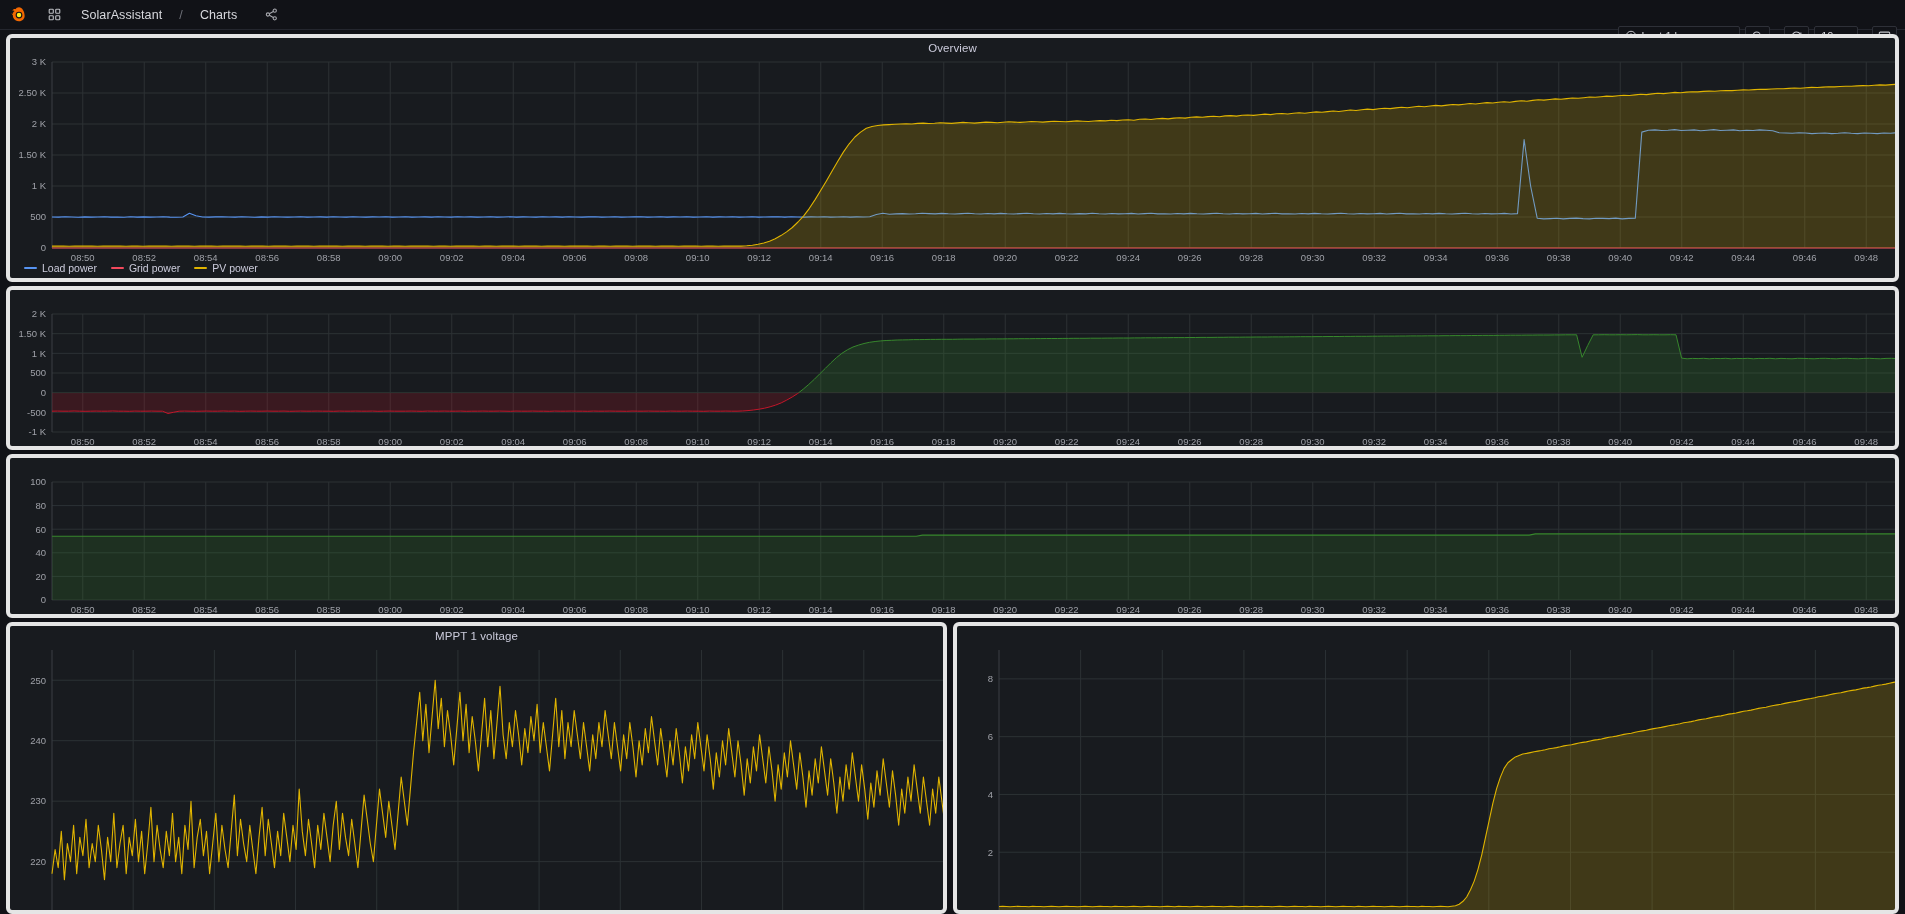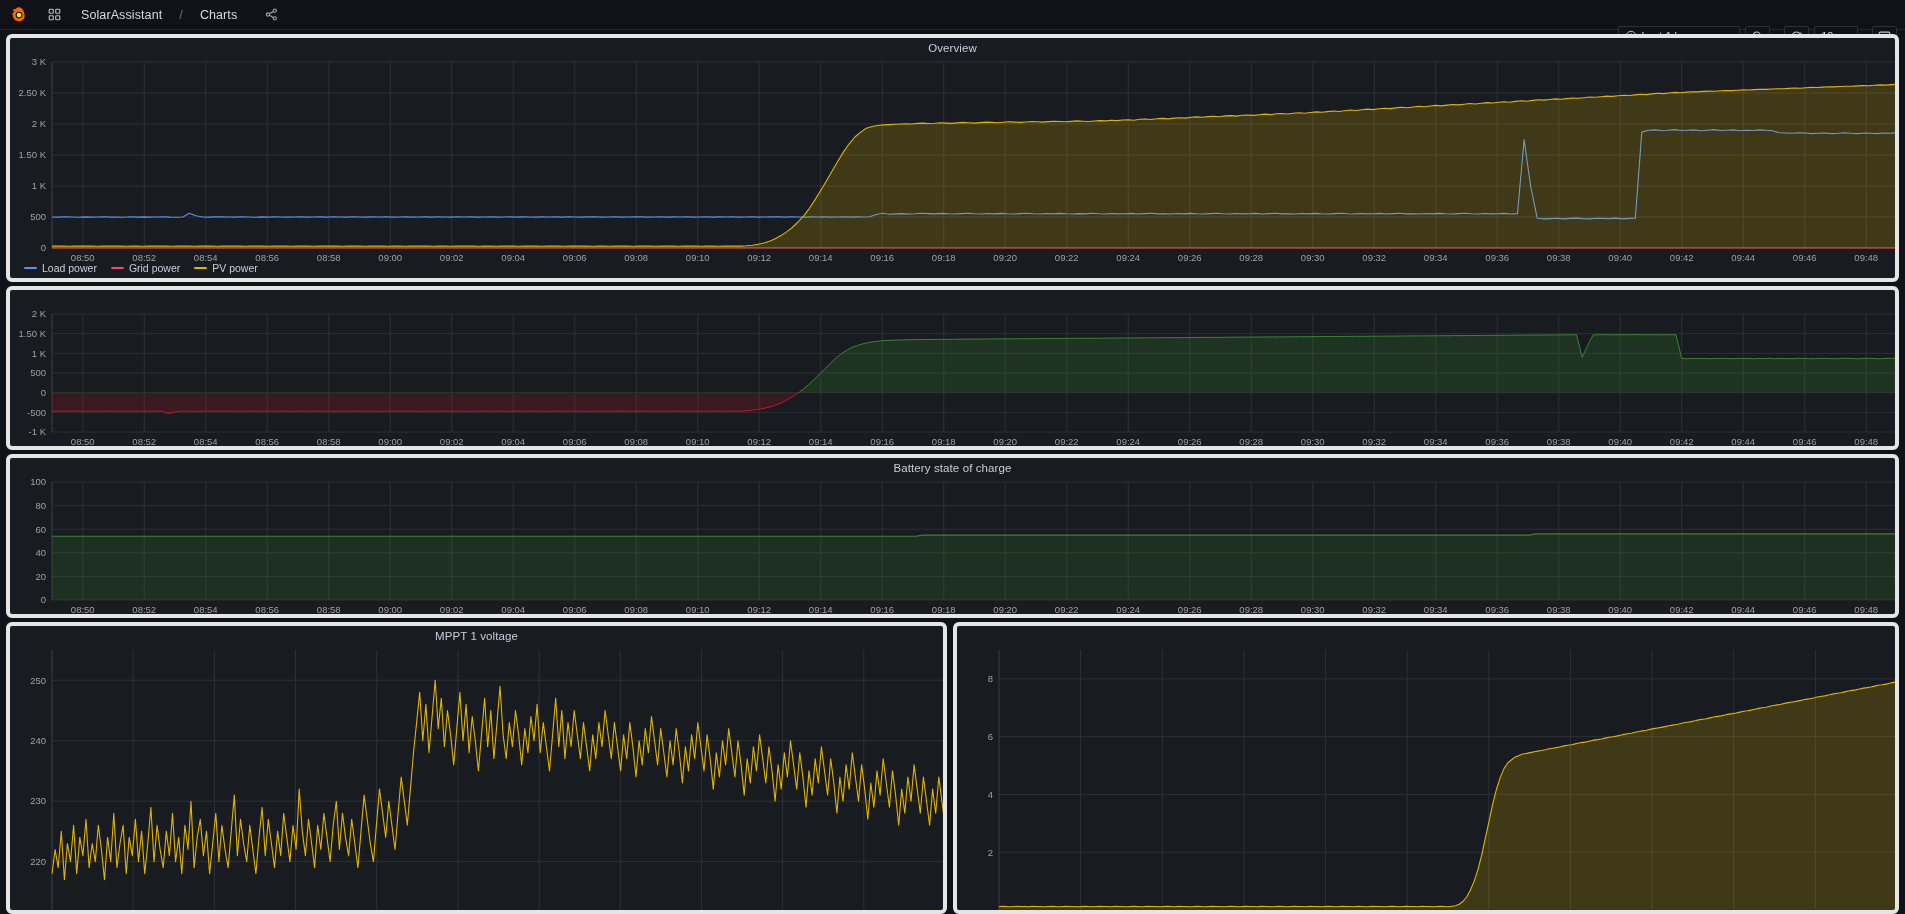--- a/index.html
+++ b/index.html
@@ -355,21 +355,20 @@
           </defs>
           <path d="M42 84.66666666666667 42.0 103.2L47.5 103.1L53.0 103.2L58.6 103.2L64.1 103.0L69.6 103.2L75.1 103.3L80.7 103.2L86.2 103.1L91.7 103.2L97.2 103.2L102.8 103.0L108.3 103.2L113.8 103.2L119.3 103.3L124.9 103.1L130.4 103.2L135.9 103.2L141.4 103.1L147.0 103.2L152.5 103.2L158.0 105.5L163.5 104.3L169.1 103.2L174.6 103.1L180.1 103.2L185.6 103.3L191.1 103.2L196.7 103.1L202.2 103.2L207.7 103.2L213.2 103.0L218.8 103.2L224.3 103.1L229.8 103.3L235.3 103.2L240.9 103.1L246.4 103.2L251.9 103.2L257.4 103.1L263.0 103.2L268.5 103.2L274.0 103.1L279.5 103.3L285.1 103.2L290.6 103.1L296.1 103.2L301.6 103.2L307.1 103.1L312.7 103.2L318.2 103.2L323.7 103.3L329.2 103.1L334.8 103.2L340.3 103.2L345.8 103.1L351.3 103.2L356.9 103.2L362.4 103.1L367.9 103.3L373.4 103.2L379.0 103.1L384.5 103.2L390.0 103.2L395.5 103.2L401.1 103.1L406.6 103.2L412.1 103.3L417.6 103.1L423.2 103.2L428.7 103.2L434.2 103.1L439.7 103.2L445.2 103.2L450.8 103.1L456.3 103.3L461.8 103.2L467.3 103.2L472.9 103.1L478.4 103.2L483.9 103.2L489.4 103.1L495.0 103.2L500.5 103.3L506.0 103.1L511.5 103.2L517.1 103.2L522.6 103.1L528.1 103.2L533.6 103.2L539.2 103.3L544.7 103.1L550.2 103.2L555.7 103.2L561.3 103.1L566.8 103.2L572.3 103.2L577.8 103.3L583.3 103.1L588.9 103.2L594.4 103.2L599.9 103.1L605.4 103.2L611.0 103.2L616.5 103.3L622.0 103.1L627.5 103.2L633.1 103.2L638.6 103.1L644.1 103.2L649.6 103.2L655.2 103.3L660.7 103.1L666.2 103.2L671.7 103.2L677.3 103.1L682.8 103.2L688.3 103.2L693.8 103.3L699.4 103.1L704.9 103.2L710.4 103.2L715.9 103.1L721.4 103.2L727.0 103.2L732.5 103.0L738.0 102.6L743.5 102.0L749.1 101.2L754.6 100.2L760.1 98.8L765.6 97.1L771.2 94.9L776.7 92.1L782.2 89.0L787.7 85.5L793.3 81.1L798.8 76.4L804.3 71.3L809.8 65.8L815.4 60.3L820.9 54.8L826.4 49.7L831.9 45.3L837.4 41.8L843.0 39.0L848.5 37.1L854.0 35.5L859.5 34.3L865.1 33.5L870.6 32.9L876.1 32.5L881.6 32.3L887.2 32.0L892.7 31.9L898.2 31.8L903.7 31.6L909.3 31.6L914.8 31.5L920.3 31.4L925.8 31.4L931.4 31.3L936.9 31.3L942.4 31.3L947.9 31.2L953.5 31.1L959.0 31.1L964.5 31.1L970.0 31.0L975.5 31.0L981.1 30.9L986.6 30.9L992.1 30.9L997.6 30.8L1003.2 30.8L1008.7 30.7L1014.2 30.7L1019.7 30.7L1025.3 30.6L1030.8 30.6L1036.3 30.5L1041.8 30.5L1047.4 30.5L1052.9 30.4L1058.4 30.4L1063.9 30.3L1069.5 30.3L1075.0 30.3L1080.5 30.2L1086.0 30.2L1091.6 30.2L1097.1 30.1L1102.6 30.1L1108.1 30.0L1113.6 30.0L1119.2 30.0L1124.7 29.9L1130.2 29.9L1135.7 29.8L1141.3 29.8L1146.8 29.8L1152.3 29.7L1157.8 29.7L1163.4 29.6L1168.9 29.6L1174.4 29.6L1179.9 29.5L1185.5 29.5L1191.0 29.4L1196.5 29.4L1202.0 29.4L1207.6 29.3L1213.1 29.3L1218.6 29.2L1224.1 29.2L1229.6 29.2L1235.2 29.1L1240.7 29.1L1246.2 29.0L1251.7 29.0L1257.3 29.0L1262.8 28.9L1268.3 28.9L1273.8 28.9L1279.4 28.8L1284.9 28.8L1290.4 28.7L1295.9 28.7L1301.5 28.7L1307.0 28.6L1312.5 28.6L1318.0 28.5L1323.6 28.5L1329.1 28.5L1334.6 28.4L1340.1 28.4L1345.7 28.3L1351.2 28.3L1356.7 28.3L1362.2 28.2L1367.7 28.2L1373.3 28.1L1378.8 28.1L1384.3 28.1L1389.8 28.0L1395.4 28.0L1400.9 27.9L1406.4 27.9L1411.9 27.9L1417.5 27.8L1423.0 27.8L1428.5 27.8L1434.0 27.7L1439.6 27.7L1445.1 27.6L1450.6 27.6L1456.1 27.6L1461.7 27.5L1467.2 27.5L1472.7 27.4L1478.2 27.4L1483.8 27.4L1489.3 27.3L1494.8 27.3L1500.3 27.2L1505.8 27.2L1511.4 27.2L1516.9 27.1L1522.4 27.1L1527.9 27.0L1533.5 27.0L1539.0 27.0L1544.5 26.9L1550.0 26.9L1555.6 26.8L1561.1 26.8L1566.6 26.8L1572.1 49.3L1577.7 37.5L1583.2 26.8L1588.7 26.8L1594.2 26.7L1599.8 26.8L1605.3 26.8L1610.8 26.7L1616.3 26.8L1621.9 26.7L1627.4 26.6L1632.9 26.8L1638.4 26.8L1643.9 26.7L1649.5 26.8L1655.0 26.8L1660.5 26.7L1666.0 26.8L1671.6 50.1L1677.1 50.8L1682.6 50.4L1688.1 50.6L1693.7 50.3L1699.2 50.8L1704.7 50.4L1710.2 50.6L1715.8 50.3L1721.3 50.8L1726.8 50.4L1732.3 50.6L1737.9 50.3L1743.4 50.8L1748.9 50.4L1754.4 50.6L1759.9 50.3L1765.5 50.8L1771.0 50.4L1776.5 50.6L1782.0 50.8L1787.6 50.3L1793.1 50.4L1798.6 50.6L1804.1 50.8L1809.7 50.4L1815.2 50.3L1820.7 50.6L1826.2 50.8L1831.8 50.4L1837.3 50.3L1842.8 50.6L1848.3 50.8L1853.9 50.4L1859.4 50.3L1864.9 50.6L1870.4 50.8L1876.0 50.4L1881.5 50.3L1887.0 50.6 L1887 84.66666666666667 Z" fill="#37872d" fill-opacity="0.22" clip-path="url(#cp-pos-plot-battery-power)"></path>
           <path d="M42 84.66666666666667 42.0 103.2L47.5 103.1L53.0 103.2L58.6 103.2L64.1 103.0L69.6 103.2L75.1 103.3L80.7 103.2L86.2 103.1L91.7 103.2L97.2 103.2L102.8 103.0L108.3 103.2L113.8 103.2L119.3 103.3L124.9 103.1L130.4 103.2L135.9 103.2L141.4 103.1L147.0 103.2L152.5 103.2L158.0 105.5L163.5 104.3L169.1 103.2L174.6 103.1L180.1 103.2L185.6 103.3L191.1 103.2L196.7 103.1L202.2 103.2L207.7 103.2L213.2 103.0L218.8 103.2L224.3 103.1L229.8 103.3L235.3 103.2L240.9 103.1L246.4 103.2L251.9 103.2L257.4 103.1L263.0 103.2L268.5 103.2L274.0 103.1L279.5 103.3L285.1 103.2L290.6 103.1L296.1 103.2L301.6 103.2L307.1 103.1L312.7 103.2L318.2 103.2L323.7 103.3L329.2 103.1L334.8 103.2L340.3 103.2L345.8 103.1L351.3 103.2L356.9 103.2L362.4 103.1L367.9 103.3L373.4 103.2L379.0 103.1L384.5 103.2L390.0 103.2L395.5 103.2L401.1 103.1L406.6 103.2L412.1 103.3L417.6 103.1L423.2 103.2L428.7 103.2L434.2 103.1L439.7 103.2L445.2 103.2L450.8 103.1L456.3 103.3L461.8 103.2L467.3 103.2L472.9 103.1L478.4 103.2L483.9 103.2L489.4 103.1L495.0 103.2L500.5 103.3L506.0 103.1L511.5 103.2L517.1 103.2L522.6 103.1L528.1 103.2L533.6 103.2L539.2 103.3L544.7 103.1L550.2 103.2L555.7 103.2L561.3 103.1L566.8 103.2L572.3 103.2L577.8 103.3L583.3 103.1L588.9 103.2L594.4 103.2L599.9 103.1L605.4 103.2L611.0 103.2L616.5 103.3L622.0 103.1L627.5 103.2L633.1 103.2L638.6 103.1L644.1 103.2L649.6 103.2L655.2 103.3L660.7 103.1L666.2 103.2L671.7 103.2L677.3 103.1L682.8 103.2L688.3 103.2L693.8 103.3L699.4 103.1L704.9 103.2L710.4 103.2L715.9 103.1L721.4 103.2L727.0 103.2L732.5 103.0L738.0 102.6L743.5 102.0L749.1 101.2L754.6 100.2L760.1 98.8L765.6 97.1L771.2 94.9L776.7 92.1L782.2 89.0L787.7 85.5L793.3 81.1L798.8 76.4L804.3 71.3L809.8 65.8L815.4 60.3L820.9 54.8L826.4 49.7L831.9 45.3L837.4 41.8L843.0 39.0L848.5 37.1L854.0 35.5L859.5 34.3L865.1 33.5L870.6 32.9L876.1 32.5L881.6 32.3L887.2 32.0L892.7 31.9L898.2 31.8L903.7 31.6L909.3 31.6L914.8 31.5L920.3 31.4L925.8 31.4L931.4 31.3L936.9 31.3L942.4 31.3L947.9 31.2L953.5 31.1L959.0 31.1L964.5 31.1L970.0 31.0L975.5 31.0L981.1 30.9L986.6 30.9L992.1 30.9L997.6 30.8L1003.2 30.8L1008.7 30.7L1014.2 30.7L1019.7 30.7L1025.3 30.6L1030.8 30.6L1036.3 30.5L1041.8 30.5L1047.4 30.5L1052.9 30.4L1058.4 30.4L1063.9 30.3L1069.5 30.3L1075.0 30.3L1080.5 30.2L1086.0 30.2L1091.6 30.2L1097.1 30.1L1102.6 30.1L1108.1 30.0L1113.6 30.0L1119.2 30.0L1124.7 29.9L1130.2 29.9L1135.7 29.8L1141.3 29.8L1146.8 29.8L1152.3 29.7L1157.8 29.7L1163.4 29.6L1168.9 29.6L1174.4 29.6L1179.9 29.5L1185.5 29.5L1191.0 29.4L1196.5 29.4L1202.0 29.4L1207.6 29.3L1213.1 29.3L1218.6 29.2L1224.1 29.2L1229.6 29.2L1235.2 29.1L1240.7 29.1L1246.2 29.0L1251.7 29.0L1257.3 29.0L1262.8 28.9L1268.3 28.9L1273.8 28.9L1279.4 28.8L1284.9 28.8L1290.4 28.7L1295.9 28.7L1301.5 28.7L1307.0 28.6L1312.5 28.6L1318.0 28.5L1323.6 28.5L1329.1 28.5L1334.6 28.4L1340.1 28.4L1345.7 28.3L1351.2 28.3L1356.7 28.3L1362.2 28.2L1367.7 28.2L1373.3 28.1L1378.8 28.1L1384.3 28.1L1389.8 28.0L1395.4 28.0L1400.9 27.9L1406.4 27.9L1411.9 27.9L1417.5 27.8L1423.0 27.8L1428.5 27.8L1434.0 27.7L1439.6 27.7L1445.1 27.6L1450.6 27.6L1456.1 27.6L1461.7 27.5L1467.2 27.5L1472.7 27.4L1478.2 27.4L1483.8 27.4L1489.3 27.3L1494.8 27.3L1500.3 27.2L1505.8 27.2L1511.4 27.2L1516.9 27.1L1522.4 27.1L1527.9 27.0L1533.5 27.0L1539.0 27.0L1544.5 26.9L1550.0 26.9L1555.6 26.8L1561.1 26.8L1566.6 26.8L1572.1 49.3L1577.7 37.5L1583.2 26.8L1588.7 26.8L1594.2 26.7L1599.8 26.8L1605.3 26.8L1610.8 26.7L1616.3 26.8L1621.9 26.7L1627.4 26.6L1632.9 26.8L1638.4 26.8L1643.9 26.7L1649.5 26.8L1655.0 26.8L1660.5 26.7L1666.0 26.8L1671.6 50.1L1677.1 50.8L1682.6 50.4L1688.1 50.6L1693.7 50.3L1699.2 50.8L1704.7 50.4L1710.2 50.6L1715.8 50.3L1721.3 50.8L1726.8 50.4L1732.3 50.6L1737.9 50.3L1743.4 50.8L1748.9 50.4L1754.4 50.6L1759.9 50.3L1765.5 50.8L1771.0 50.4L1776.5 50.6L1782.0 50.8L1787.6 50.3L1793.1 50.4L1798.6 50.6L1804.1 50.8L1809.7 50.4L1815.2 50.3L1820.7 50.6L1826.2 50.8L1831.8 50.4L1837.3 50.3L1842.8 50.6L1848.3 50.8L1853.9 50.4L1859.4 50.3L1864.9 50.6L1870.4 50.8L1876.0 50.4L1881.5 50.3L1887.0 50.6 L1887 84.66666666666667 Z" fill="#c4162a" fill-opacity="0.20" clip-path="url(#cp-neg-plot-battery-power)"></path>
           <path d="M42.0 103.2L47.5 103.1L53.0 103.2L58.6 103.2L64.1 103.0L69.6 103.2L75.1 103.3L80.7 103.2L86.2 103.1L91.7 103.2L97.2 103.2L102.8 103.0L108.3 103.2L113.8 103.2L119.3 103.3L124.9 103.1L130.4 103.2L135.9 103.2L141.4 103.1L147.0 103.2L152.5 103.2L158.0 105.5L163.5 104.3L169.1 103.2L174.6 103.1L180.1 103.2L185.6 103.3L191.1 103.2L196.7 103.1L202.2 103.2L207.7 103.2L213.2 103.0L218.8 103.2L224.3 103.1L229.8 103.3L235.3 103.2L240.9 103.1L246.4 103.2L251.9 103.2L257.4 103.1L263.0 103.2L268.5 103.2L274.0 103.1L279.5 103.3L285.1 103.2L290.6 103.1L296.1 103.2L301.6 103.2L307.1 103.1L312.7 103.2L318.2 103.2L323.7 103.3L329.2 103.1L334.8 103.2L340.3 103.2L345.8 103.1L351.3 103.2L356.9 103.2L362.4 103.1L367.9 103.3L373.4 103.2L379.0 103.1L384.5 103.2L390.0 103.2L395.5 103.2L401.1 103.1L406.6 103.2L412.1 103.3L417.6 103.1L423.2 103.2L428.7 103.2L434.2 103.1L439.7 103.2L445.2 103.2L450.8 103.1L456.3 103.3L461.8 103.2L467.3 103.2L472.9 103.1L478.4 103.2L483.9 103.2L489.4 103.1L495.0 103.2L500.5 103.3L506.0 103.1L511.5 103.2L517.1 103.2L522.6 103.1L528.1 103.2L533.6 103.2L539.2 103.3L544.7 103.1L550.2 103.2L555.7 103.2L561.3 103.1L566.8 103.2L572.3 103.2L577.8 103.3L583.3 103.1L588.9 103.2L594.4 103.2L599.9 103.1L605.4 103.2L611.0 103.2L616.5 103.3L622.0 103.1L627.5 103.2L633.1 103.2L638.6 103.1L644.1 103.2L649.6 103.2L655.2 103.3L660.7 103.1L666.2 103.2L671.7 103.2L677.3 103.1L682.8 103.2L688.3 103.2L693.8 103.3L699.4 103.1L704.9 103.2L710.4 103.2L715.9 103.1L721.4 103.2L727.0 103.2L732.5 103.0L738.0 102.6L743.5 102.0L749.1 101.2L754.6 100.2L760.1 98.8L765.6 97.1L771.2 94.9L776.7 92.1L782.2 89.0L787.7 85.5L793.3 81.1L798.8 76.4L804.3 71.3L809.8 65.8L815.4 60.3L820.9 54.8L826.4 49.7L831.9 45.3L837.4 41.8L843.0 39.0L848.5 37.1L854.0 35.5L859.5 34.3L865.1 33.5L870.6 32.9L876.1 32.5L881.6 32.3L887.2 32.0L892.7 31.9L898.2 31.8L903.7 31.6L909.3 31.6L914.8 31.5L920.3 31.4L925.8 31.4L931.4 31.3L936.9 31.3L942.4 31.3L947.9 31.2L953.5 31.1L959.0 31.1L964.5 31.1L970.0 31.0L975.5 31.0L981.1 30.9L986.6 30.9L992.1 30.9L997.6 30.8L1003.2 30.8L1008.7 30.7L1014.2 30.7L1019.7 30.7L1025.3 30.6L1030.8 30.6L1036.3 30.5L1041.8 30.5L1047.4 30.5L1052.9 30.4L1058.4 30.4L1063.9 30.3L1069.5 30.3L1075.0 30.3L1080.5 30.2L1086.0 30.2L1091.6 30.2L1097.1 30.1L1102.6 30.1L1108.1 30.0L1113.6 30.0L1119.2 30.0L1124.7 29.9L1130.2 29.9L1135.7 29.8L1141.3 29.8L1146.8 29.8L1152.3 29.7L1157.8 29.7L1163.4 29.6L1168.9 29.6L1174.4 29.6L1179.9 29.5L1185.5 29.5L1191.0 29.4L1196.5 29.4L1202.0 29.4L1207.6 29.3L1213.1 29.3L1218.6 29.2L1224.1 29.2L1229.6 29.2L1235.2 29.1L1240.7 29.1L1246.2 29.0L1251.7 29.0L1257.3 29.0L1262.8 28.9L1268.3 28.9L1273.8 28.9L1279.4 28.8L1284.9 28.8L1290.4 28.7L1295.9 28.7L1301.5 28.7L1307.0 28.6L1312.5 28.6L1318.0 28.5L1323.6 28.5L1329.1 28.5L1334.6 28.4L1340.1 28.4L1345.7 28.3L1351.2 28.3L1356.7 28.3L1362.2 28.2L1367.7 28.2L1373.3 28.1L1378.8 28.1L1384.3 28.1L1389.8 28.0L1395.4 28.0L1400.9 27.9L1406.4 27.9L1411.9 27.9L1417.5 27.8L1423.0 27.8L1428.5 27.8L1434.0 27.7L1439.6 27.7L1445.1 27.6L1450.6 27.6L1456.1 27.6L1461.7 27.5L1467.2 27.5L1472.7 27.4L1478.2 27.4L1483.8 27.4L1489.3 27.3L1494.8 27.3L1500.3 27.2L1505.8 27.2L1511.4 27.2L1516.9 27.1L1522.4 27.1L1527.9 27.0L1533.5 27.0L1539.0 27.0L1544.5 26.9L1550.0 26.9L1555.6 26.8L1561.1 26.8L1566.6 26.8L1572.1 49.3L1577.7 37.5L1583.2 26.8L1588.7 26.8L1594.2 26.7L1599.8 26.8L1605.3 26.8L1610.8 26.7L1616.3 26.8L1621.9 26.7L1627.4 26.6L1632.9 26.8L1638.4 26.8L1643.9 26.7L1649.5 26.8L1655.0 26.8L1660.5 26.7L1666.0 26.8L1671.6 50.1L1677.1 50.8L1682.6 50.4L1688.1 50.6L1693.7 50.3L1699.2 50.8L1704.7 50.4L1710.2 50.6L1715.8 50.3L1721.3 50.8L1726.8 50.4L1732.3 50.6L1737.9 50.3L1743.4 50.8L1748.9 50.4L1754.4 50.6L1759.9 50.3L1765.5 50.8L1771.0 50.4L1776.5 50.6L1782.0 50.8L1787.6 50.3L1793.1 50.4L1798.6 50.6L1804.1 50.8L1809.7 50.4L1815.2 50.3L1820.7 50.6L1826.2 50.8L1831.8 50.4L1837.3 50.3L1842.8 50.6L1848.3 50.8L1853.9 50.4L1859.4 50.3L1864.9 50.6L1870.4 50.8L1876.0 50.4L1881.5 50.3L1887.0 50.6" fill="none" stroke="#37872d" stroke-width="1" clip-path="url(#cp-pos-plot-battery-power)"></path>
           <path d="M42.0 103.2L47.5 103.1L53.0 103.2L58.6 103.2L64.1 103.0L69.6 103.2L75.1 103.3L80.7 103.2L86.2 103.1L91.7 103.2L97.2 103.2L102.8 103.0L108.3 103.2L113.8 103.2L119.3 103.3L124.9 103.1L130.4 103.2L135.9 103.2L141.4 103.1L147.0 103.2L152.5 103.2L158.0 105.5L163.5 104.3L169.1 103.2L174.6 103.1L180.1 103.2L185.6 103.3L191.1 103.2L196.7 103.1L202.2 103.2L207.7 103.2L213.2 103.0L218.8 103.2L224.3 103.1L229.8 103.3L235.3 103.2L240.9 103.1L246.4 103.2L251.9 103.2L257.4 103.1L263.0 103.2L268.5 103.2L274.0 103.1L279.5 103.3L285.1 103.2L290.6 103.1L296.1 103.2L301.6 103.2L307.1 103.1L312.7 103.2L318.2 103.2L323.7 103.3L329.2 103.1L334.8 103.2L340.3 103.2L345.8 103.1L351.3 103.2L356.9 103.2L362.4 103.1L367.9 103.3L373.4 103.2L379.0 103.1L384.5 103.2L390.0 103.2L395.5 103.2L401.1 103.1L406.6 103.2L412.1 103.3L417.6 103.1L423.2 103.2L428.7 103.2L434.2 103.1L439.7 103.2L445.2 103.2L450.8 103.1L456.3 103.3L461.8 103.2L467.3 103.2L472.9 103.1L478.4 103.2L483.9 103.2L489.4 103.1L495.0 103.2L500.5 103.3L506.0 103.1L511.5 103.2L517.1 103.2L522.6 103.1L528.1 103.2L533.6 103.2L539.2 103.3L544.7 103.1L550.2 103.2L555.7 103.2L561.3 103.1L566.8 103.2L572.3 103.2L577.8 103.3L583.3 103.1L588.9 103.2L594.4 103.2L599.9 103.1L605.4 103.2L611.0 103.2L616.5 103.3L622.0 103.1L627.5 103.2L633.1 103.2L638.6 103.1L644.1 103.2L649.6 103.2L655.2 103.3L660.7 103.1L666.2 103.2L671.7 103.2L677.3 103.1L682.8 103.2L688.3 103.2L693.8 103.3L699.4 103.1L704.9 103.2L710.4 103.2L715.9 103.1L721.4 103.2L727.0 103.2L732.5 103.0L738.0 102.6L743.5 102.0L749.1 101.2L754.6 100.2L760.1 98.8L765.6 97.1L771.2 94.9L776.7 92.1L782.2 89.0L787.7 85.5L793.3 81.1L798.8 76.4L804.3 71.3L809.8 65.8L815.4 60.3L820.9 54.8L826.4 49.7L831.9 45.3L837.4 41.8L843.0 39.0L848.5 37.1L854.0 35.5L859.5 34.3L865.1 33.5L870.6 32.9L876.1 32.5L881.6 32.3L887.2 32.0L892.7 31.9L898.2 31.8L903.7 31.6L909.3 31.6L914.8 31.5L920.3 31.4L925.8 31.4L931.4 31.3L936.9 31.3L942.4 31.3L947.9 31.2L953.5 31.1L959.0 31.1L964.5 31.1L970.0 31.0L975.5 31.0L981.1 30.9L986.6 30.9L992.1 30.9L997.6 30.8L1003.2 30.8L1008.7 30.7L1014.2 30.7L1019.7 30.7L1025.3 30.6L1030.8 30.6L1036.3 30.5L1041.8 30.5L1047.4 30.5L1052.9 30.4L1058.4 30.4L1063.9 30.3L1069.5 30.3L1075.0 30.3L1080.5 30.2L1086.0 30.2L1091.6 30.2L1097.1 30.1L1102.6 30.1L1108.1 30.0L1113.6 30.0L1119.2 30.0L1124.7 29.9L1130.2 29.9L1135.7 29.8L1141.3 29.8L1146.8 29.8L1152.3 29.7L1157.8 29.7L1163.4 29.6L1168.9 29.6L1174.4 29.6L1179.9 29.5L1185.5 29.5L1191.0 29.4L1196.5 29.4L1202.0 29.4L1207.6 29.3L1213.1 29.3L1218.6 29.2L1224.1 29.2L1229.6 29.2L1235.2 29.1L1240.7 29.1L1246.2 29.0L1251.7 29.0L1257.3 29.0L1262.8 28.9L1268.3 28.9L1273.8 28.9L1279.4 28.8L1284.9 28.8L1290.4 28.7L1295.9 28.7L1301.5 28.7L1307.0 28.6L1312.5 28.6L1318.0 28.5L1323.6 28.5L1329.1 28.5L1334.6 28.4L1340.1 28.4L1345.7 28.3L1351.2 28.3L1356.7 28.3L1362.2 28.2L1367.7 28.2L1373.3 28.1L1378.8 28.1L1384.3 28.1L1389.8 28.0L1395.4 28.0L1400.9 27.9L1406.4 27.9L1411.9 27.9L1417.5 27.8L1423.0 27.8L1428.5 27.8L1434.0 27.7L1439.6 27.7L1445.1 27.6L1450.6 27.6L1456.1 27.6L1461.7 27.5L1467.2 27.5L1472.7 27.4L1478.2 27.4L1483.8 27.4L1489.3 27.3L1494.8 27.3L1500.3 27.2L1505.8 27.2L1511.4 27.2L1516.9 27.1L1522.4 27.1L1527.9 27.0L1533.5 27.0L1539.0 27.0L1544.5 26.9L1550.0 26.9L1555.6 26.8L1561.1 26.8L1566.6 26.8L1572.1 49.3L1577.7 37.5L1583.2 26.8L1588.7 26.8L1594.2 26.7L1599.8 26.8L1605.3 26.8L1610.8 26.7L1616.3 26.8L1621.9 26.7L1627.4 26.6L1632.9 26.8L1638.4 26.8L1643.9 26.7L1649.5 26.8L1655.0 26.8L1660.5 26.7L1666.0 26.8L1671.6 50.1L1677.1 50.8L1682.6 50.4L1688.1 50.6L1693.7 50.3L1699.2 50.8L1704.7 50.4L1710.2 50.6L1715.8 50.3L1721.3 50.8L1726.8 50.4L1732.3 50.6L1737.9 50.3L1743.4 50.8L1748.9 50.4L1754.4 50.6L1759.9 50.3L1765.5 50.8L1771.0 50.4L1776.5 50.6L1782.0 50.8L1787.6 50.3L1793.1 50.4L1798.6 50.6L1804.1 50.8L1809.7 50.4L1815.2 50.3L1820.7 50.6L1826.2 50.8L1831.8 50.4L1837.3 50.3L1842.8 50.6L1848.3 50.8L1853.9 50.4L1859.4 50.3L1864.9 50.6L1870.4 50.8L1876.0 50.4L1881.5 50.3L1887.0 50.6" fill="none" stroke="#c4162a" stroke-width="1" clip-path="url(#cp-neg-plot-battery-power)"></path>
         </svg>
       </div>
   </div>
 
   <div class="panel" style="position:absolute; left:6px; top:454px; width:1893px; height:164px;">
-    <div class="panel-title">Battery state of charge</div>
     <div class="plot" id="plot-battery-soc" style="position:absolute; left:0; top:18px; width:1893px; height:142px;">
         <svg class="chart" width="1893" height="142">
           <line x1="42" y1="124" x2="1887" y2="124" stroke="#2c3235" stroke-width="1"></line>
           <text x="36" y="127.3" text-anchor="end" font-size="9.5" fill="#9fa1a8" font-family="&quot;Liberation Sans&quot;, sans-serif">0</text>
           <line x1="42" y1="100.4" x2="1887" y2="100.4" stroke="#2c3235" stroke-width="1"></line>
           <text x="36" y="103.7" text-anchor="end" font-size="9.5" fill="#9fa1a8" font-family="&quot;Liberation Sans&quot;, sans-serif">20</text>
           <line x1="42" y1="76.8" x2="1887" y2="76.8" stroke="#2c3235" stroke-width="1"></line>
           <text x="36" y="80.1" text-anchor="end" font-size="9.5" fill="#9fa1a8" font-family="&quot;Liberation Sans&quot;, sans-serif">40</text>
           <line x1="42" y1="53.2" x2="1887" y2="53.2" stroke="#2c3235" stroke-width="1"></line>
           <text x="36" y="56.5" text-anchor="end" font-size="9.5" fill="#9fa1a8" font-family="&quot;Liberation Sans&quot;, sans-serif">60</text>

